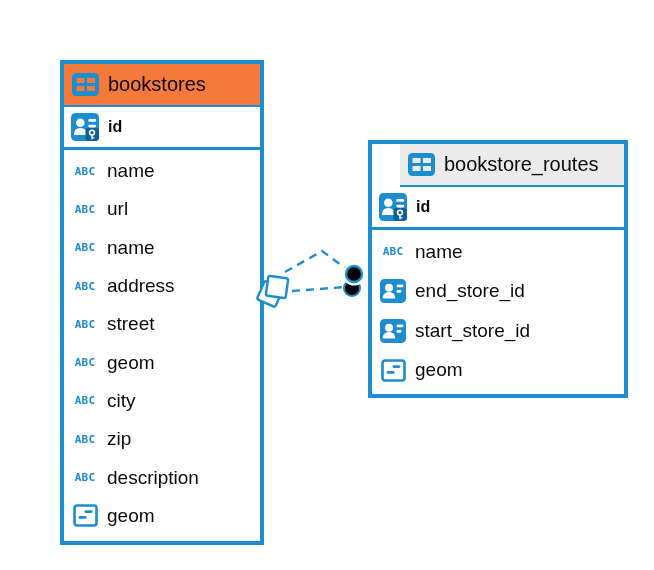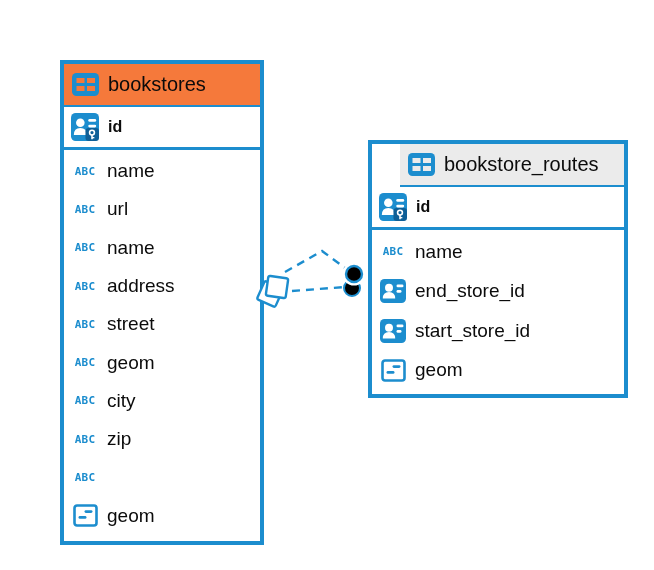--- a/index.html
+++ b/index.html
@@ -148,20 +148,21 @@
     <span class="ficon">
             <span class="abc">ABC</span>
           </span>
     <span class="fname">zip</span>
   </div>
 
   <div class="field-row">
     <span class="ficon">
             <span class="abc">ABC</span>
           </span>
+    <span class="fname">description</span>
   </div>
 
   <div class="field-row">
     <span class="ficon">
             <svg width="25" height="23" viewBox="0 0 25 23">
        <rect x="1.5" y="1.5" width="22" height="20" rx="2.5" fill="none" stroke="#1c8dce" stroke-width="2.6"></rect>
        <rect x="11.5" y="6.2" width="8" height="2.8" rx="1.4" fill="#1c8dce"></rect>
        <rect x="5.5" y="12" width="8" height="2.8" rx="1.4" fill="#1c8dce"></rect>
      </svg>
           </span>

